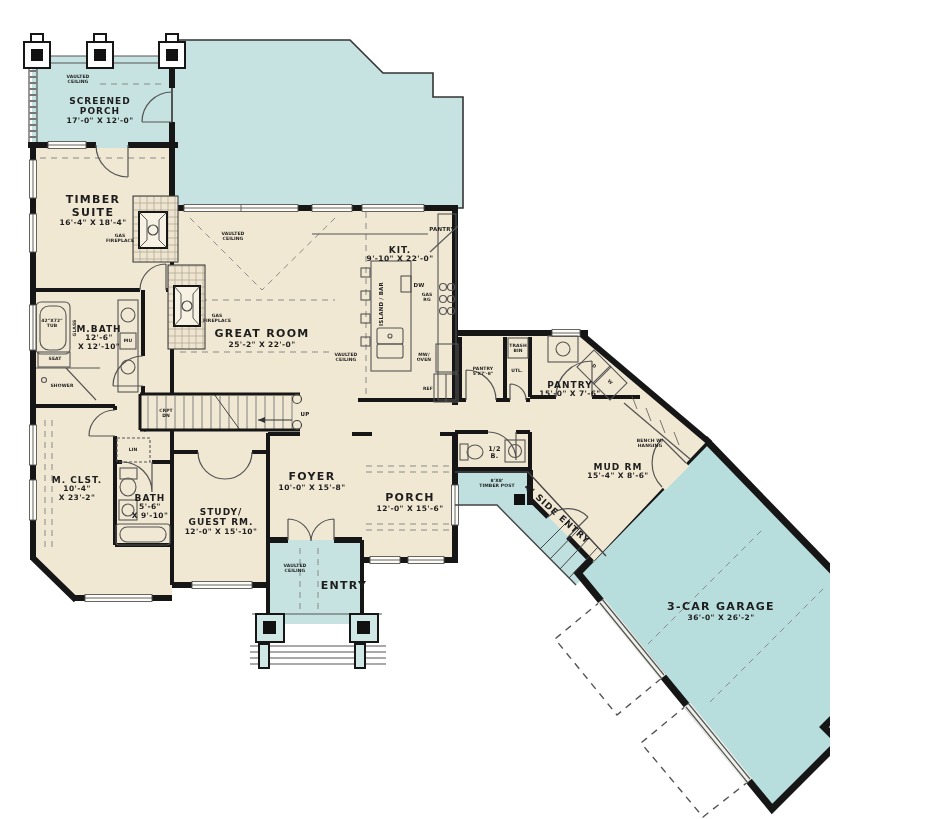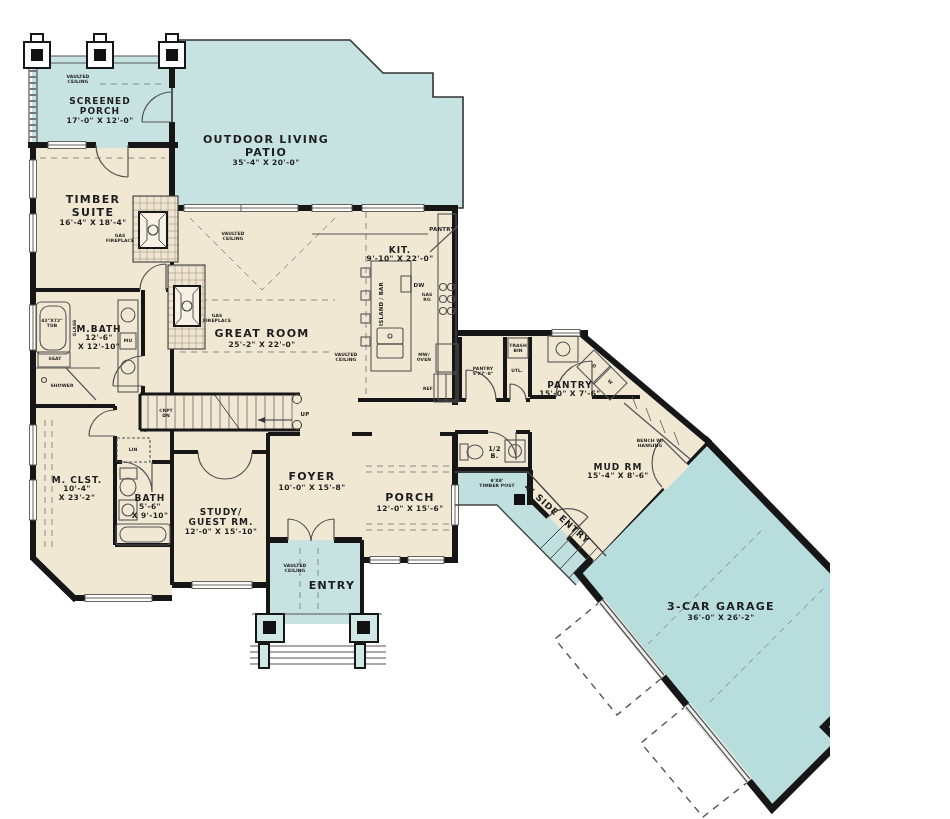--- a/index.html
+++ b/index.html
@@ -323,25 +323,20 @@
 
 <div class="lbl" style="left:100px;top:111px">
   <span class="name-sm">SCREENED</span>
   <span class="name-sm">PORCH</span>
   <span class="dims">17'-0" X 12'-0"</span>
 </div>
 <div class="lbl" style="left:78px;top:79px">
   <span class="nano">VAULTED</span>
   <span class="nano">CEILING</span>
 </div>
-<div class="lbl" style="left:266px;top:151px">
-  <span class="name">OUTDOOR LIVING</span>
-  <span class="name">PATIO</span>
-  <span class="dims">35'-4" X 20'-0"</span>
-</div>
 <div class="lbl" style="left:93px;top:211px">
   <span class="name">TIMBER</span>
   <span class="name">SUITE</span>
   <span class="dims">16'-4" X 18'-4"</span>
 </div>
 <div class="lbl" style="left:120px;top:238px">
   <span class="nano">GAS</span>
   <span class="nano">FIREPLACE</span>
 </div>
 <div class="lbl" style="left:233px;top:236px">
@@ -424,21 +419,21 @@
   <span class="dims">12'-0" X 15'-10"</span>
 </div>
 <div class="lbl" style="left:312px;top:482px">
   <span class="name">FOYER</span>
   <span class="dims">10'-0" X 15'-8"</span>
 </div>
 <div class="lbl" style="left:410px;top:503px">
   <span class="name">PORCH</span>
   <span class="dims">12'-0" X 15'-6"</span>
 </div>
-<div class="lbl" style="left:332px;top:586px">
+<div class="lbl" style="left:344px;top:586px">
   <span class="name">ENTRY</span>
 </div>
 <div class="lbl" style="left:295px;top:568px">
   <span class="nano">VAULTED</span>
   <span class="nano">CEILING</span>
 </div>
 <div class="lbl" style="left:488px;top:453px">
   <span class="tiny">1/2</span>
   <span class="tiny">B.</span>
 </div>

